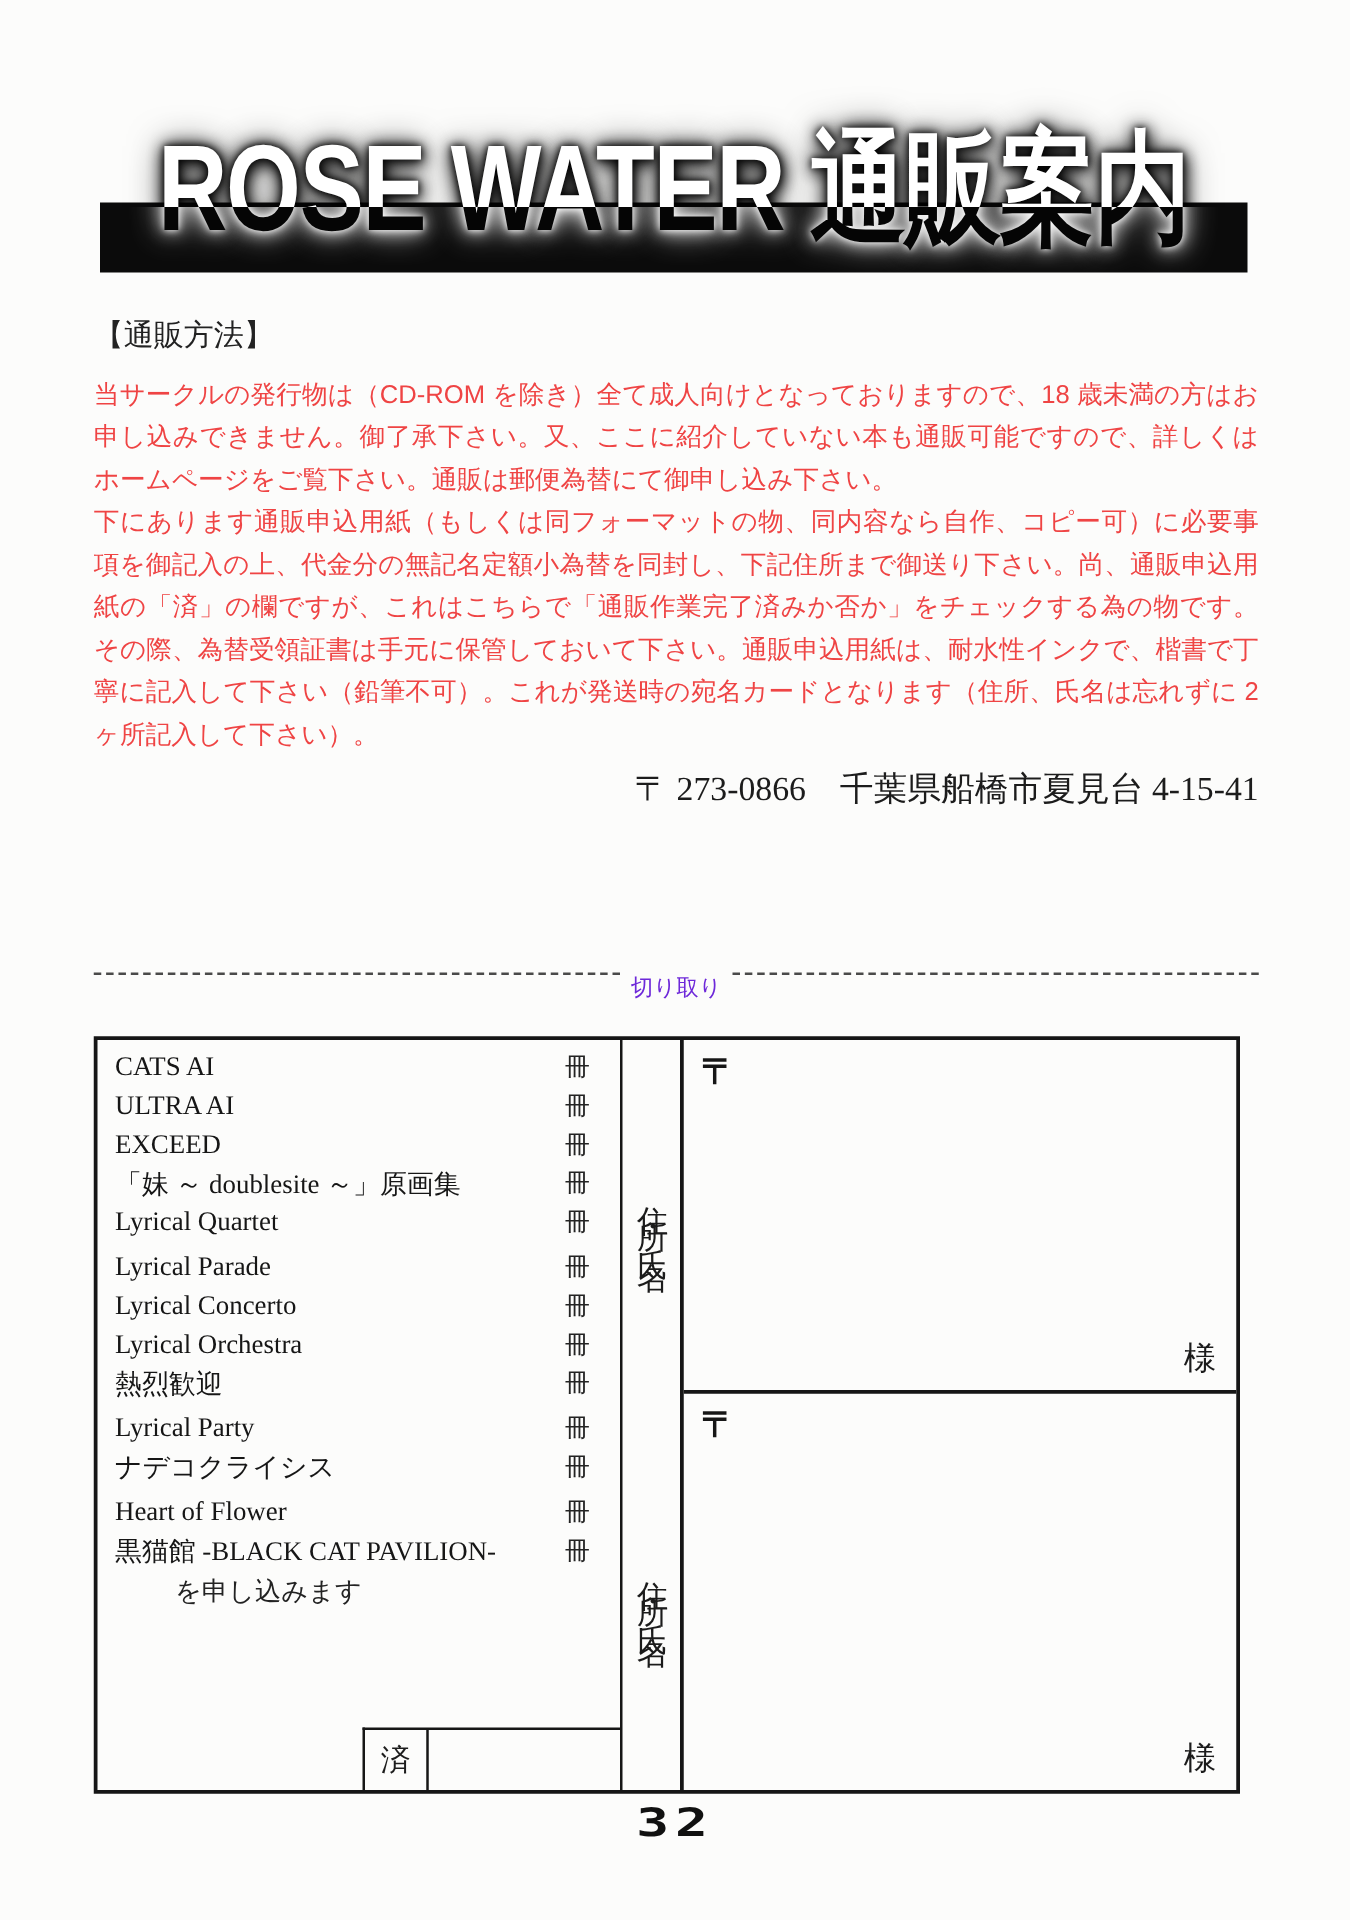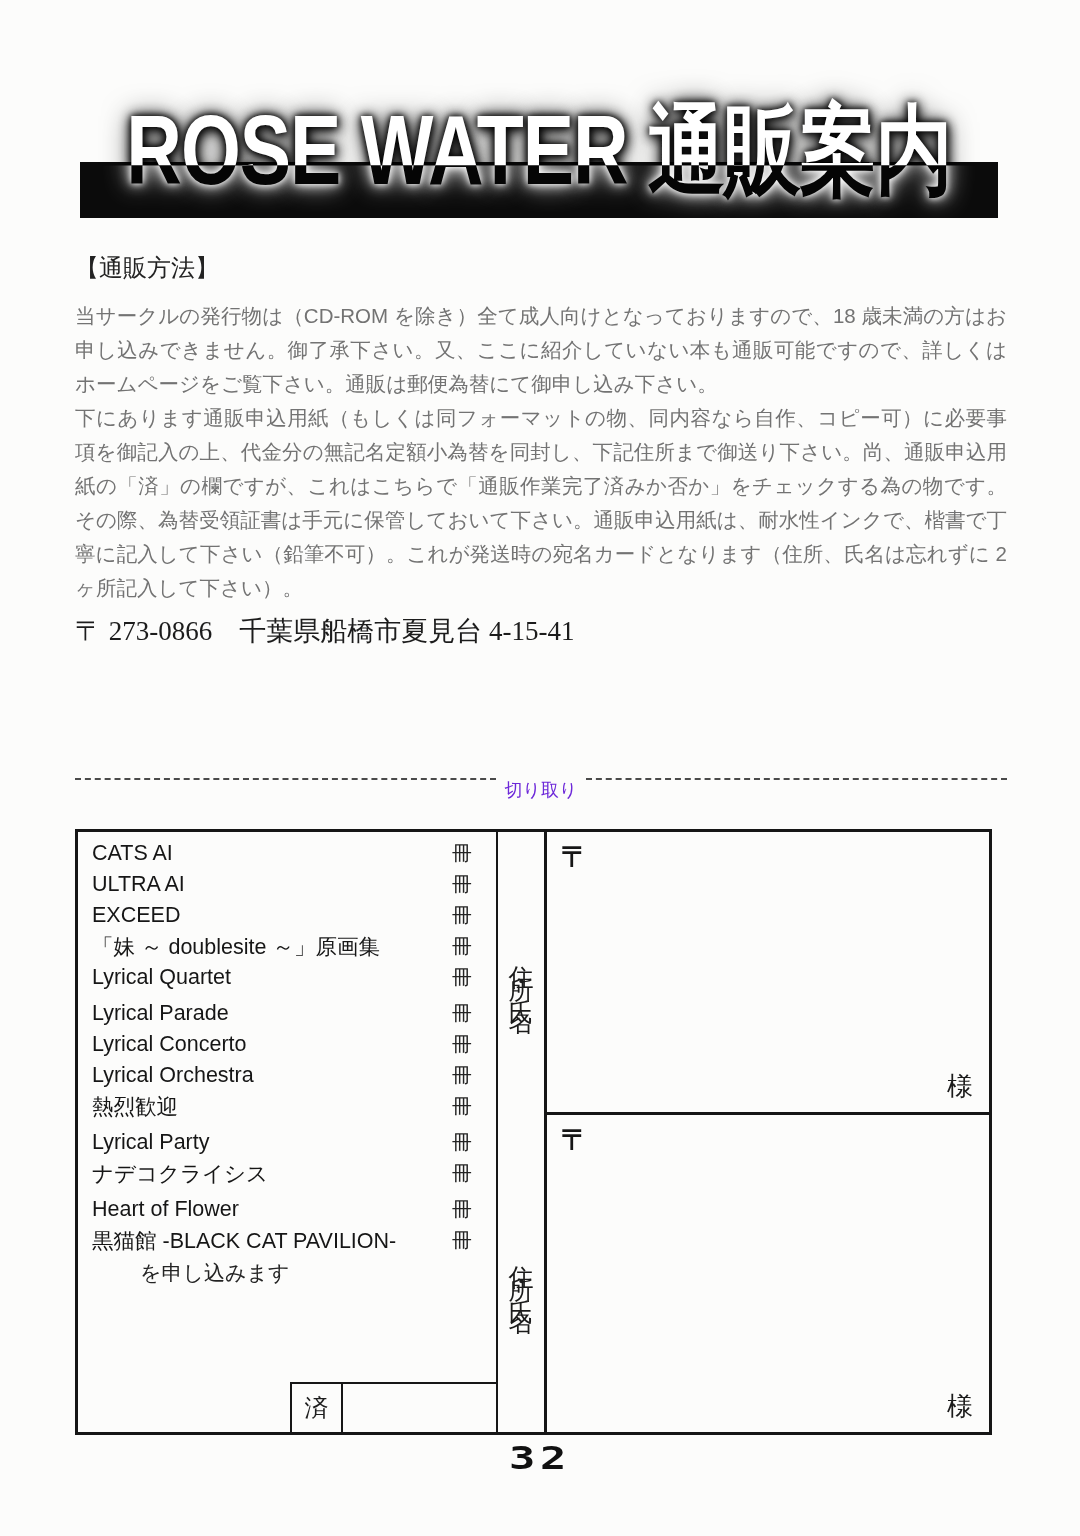--- a/index.html
+++ b/index.html
@@ -23,26 +23,26 @@
     clip-path:inset(0 0 42% 0);
   }
   .title-bottom{
     color:#050505;
     text-shadow:0 0 5px #fff,0 0 12px #fff,0 0 22px rgba(255,255,255,.85);
     clip-path:inset(58% 0 0 0);
   }
   
   .content{position:absolute;left:75px;top:252px;width:932px;}
   .sec-heading{font-size:24px;font-weight:500;margin:0 0 15px 0;color:#222;}
-  .para{font-size:20.5px;line-height:34px;margin:0;text-align:justify;color:#737373;}
+  .para{font-size:20.5px;line-height:34px;margin:0;text-align:justify;color:#ef4444;}
   .contact-heading{margin-top:27px;}
   .contact-note{margin-bottom:11px;}
   .addr-line{
     font-family:"Liberation Serif","DejaVu Serif",serif;
-    font-size:27px;text-align:left;margin:8px 0 0 0;color:#1c1c1c;
+    font-size:27px;text-align:right;margin:8px 0 0 0;color:#1c1c1c;
   }
   .addr-line2{margin-top:14px;}
   
   .cutline{
     position:absolute;left:75px;top:778px;width:932px;
     display:flex;color:#6d28d9;
   }
   .cut-dash{flex:1;height:0;border-top:2px dashed #4a4a4a;}
   .cut-label{font-size:18px;margin:0 9px;white-space:nowrap;}
   
@@ -51,21 +51,21 @@
     border:3px solid #161616;box-sizing:border-box;display:flex;background:transparent;
   }
   .items-col{position:relative;width:420px;border-right:2px solid #161616;box-sizing:border-box;}
   .items-list{list-style:none;margin:0;padding:6px 0 0 14px;}
   .item-row{
     display:flex;justify-content:space-between;align-items:center;
     height:31px;padding-right:24px;
   }
   .item-row.gap{margin-top:5px;}
   .item-title{
-    font-family:Liberation Sans, sans-serif;
+    font-family:Liberation Serif, serif;
     font-size:21.5px;color:#161616;white-space:nowrap;
   }
   .item-unit{font-size:20px;color:#232323;}
   .apply-note{margin:3px 0 0 62px;font-size:21px;color:#232323;}
   .sumi-row{
     position:absolute;left:212px;right:0;bottom:0;height:50px;
     display:flex;border-top:2px solid #161616;border-left:2px solid #161616;box-sizing:border-box;
   }
   .sumi-cell{
     width:51px;border-right:2px solid #161616;box-sizing:border-box;

